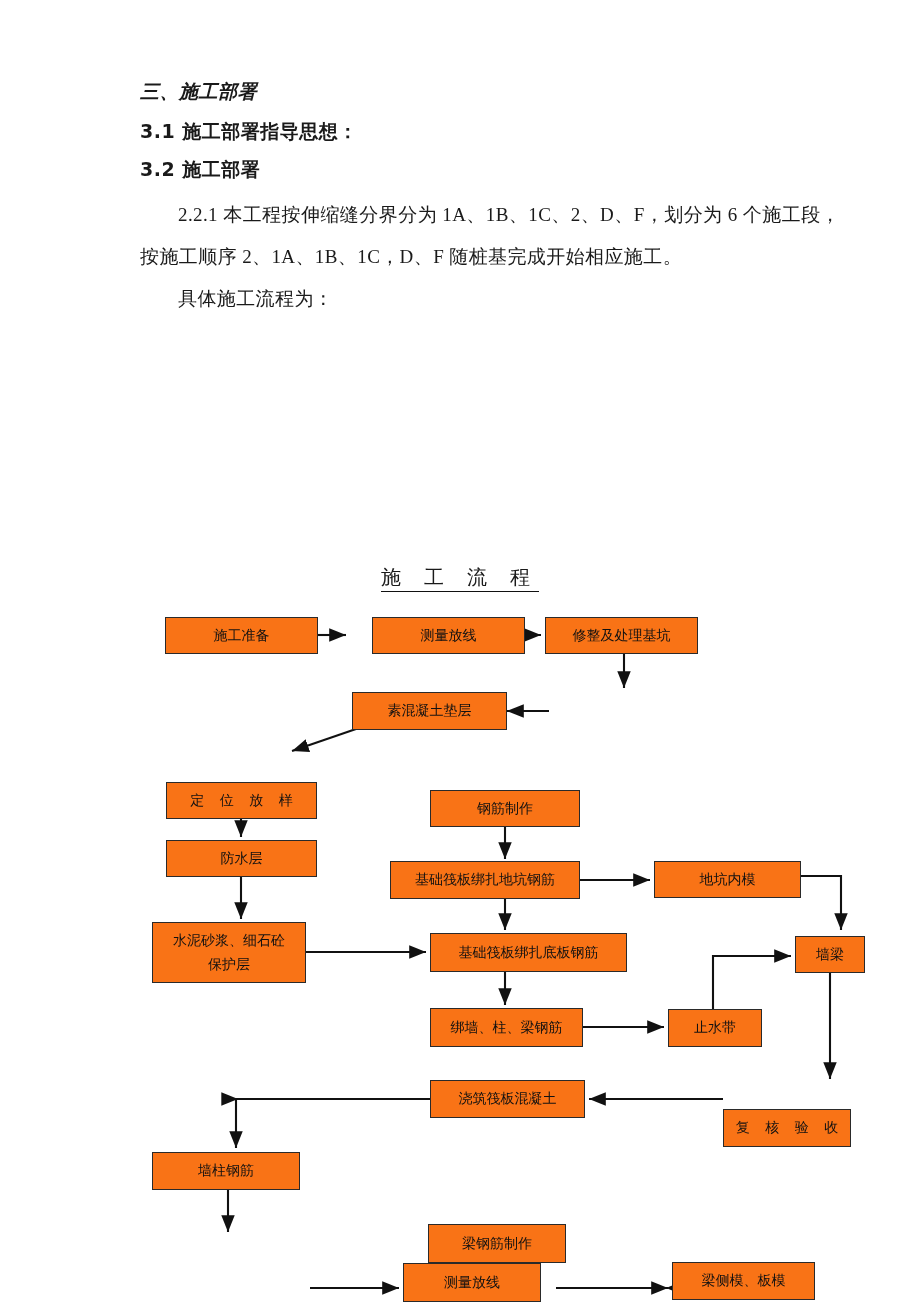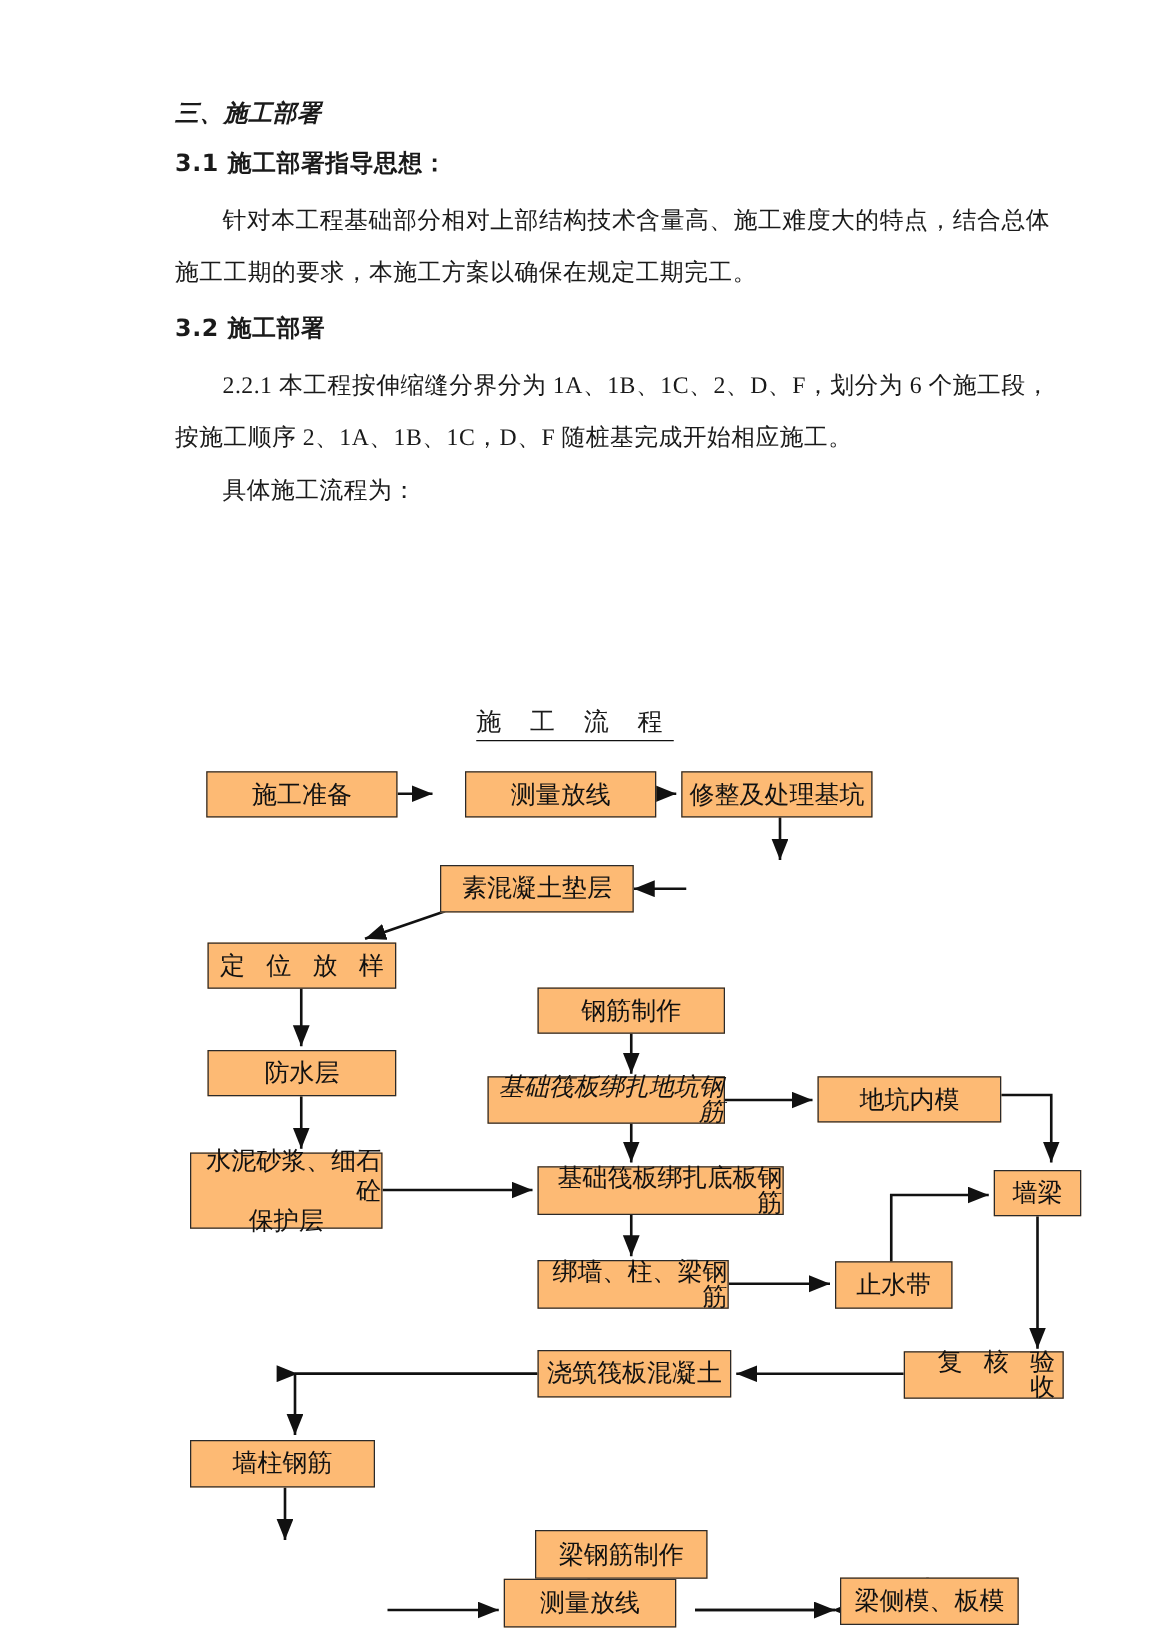--- a/index.html
+++ b/index.html
@@ -37,44 +37,43 @@
   }
   .flow-title span{
     border-bottom:1.6px solid #111;padding-bottom:3px;
   }
 
   
   .chart{position:absolute;left:0;top:0;width:920px;height:1302px;}
   .node{
     position:absolute;
     border:1.5px solid #2a2a2a;
-    background:#fdba74;
+    background:#f97316;
     box-sizing:border-box;
     display:flex;align-items:center;justify-content:center;
-    text-align:right;
-    font-size:20px;
+    text-align:left;
+    font-size:14px;
     line-height:20px;
     color:#111;
     z-index:3;
     font-family:"Liberation Serif","DejaVu Serif",serif;
   }
-  .node.sp{letter-spacing:6px;text-indent:6px;}
+  .node.sp{letter-spacing:6px;text-indent:6px;margin-top:28px;}
   .node.two{line-height:24px;}
 
   svg.wires{position:absolute;left:0;top:0;width:920px;height:1302px;z-index:1;}
 </style>
 </head>
 <body>
 
 <div class="page">
 
   <div class="textblock">
     <p class="h-sec">三、施工部署</p>
     <p class="h-sub">3.1 施工部署指导思想：</p>
-    <p class="para indent">针对本工程基础部分相对上部结构技术含量高、施工难度大的特点，结合总体施工工期的要求，本施工方案以确保在规定工期完工。</p>
     <p class="h-sub" style="margin-top:10px;">3.2 施工部署</p>
     <p class="para indent">2.2.1 本工程按伸缩缝分界分为 1A、1B、1C、2、D、F，划分为 6 个施工段，按施工顺序 2、1A、1B、1C，D、F 随桩基完成开始相应施工。</p>
     <p class="para indent">具体施工流程为：</p>
   </div>
 
   <div class="flow-title">
     <span>施 工 流 程</span>
   </div>
 
   <div class="chart">
@@ -141,21 +140,21 @@
       </g>
     </svg>
 
     <div class="node" style="left:165px;top:617px;width:153px;height:37px;">施工准备</div>
     <div class="node" style="left:350px;top:617px;width:153px;height:37px;margin-left:22px;">测量放线</div>
     <div class="node" style="left:545px;top:617px;width:153px;height:37px;">修整及处理基坑</div>
     <div class="node" style="left:352px;top:692px;width:155px;height:38px;">素混凝土垫层</div>
     <div class="node sp" style="left:166px;top:754px;width:151px;height:37px;">定 位 放 样</div>
     <div class="node" style="left:166px;top:840px;width:151px;height:37px;">防水层</div>
     <div class="node" style="left:430px;top:790px;width:150px;height:37px;">钢筋制作</div>
-    <div class="node" style="left:390px;top:861px;width:190px;height:38px;font-style:italic;">基础筏板绑扎地坑钢筋</div>
+    <div class="node" style="left:390px;top:861px;width:190px;height:38px;">基础筏板绑扎地坑钢筋</div>
     <div class="node" style="left:654px;top:861px;width:147px;height:37px;">地坑内模</div>
 
     <div class="node two" style="left:152px;top:922px;width:154px;height:61px;flex-direction:column;">
       <span>水泥砂浆、细石砼</span>
       <span>保护层</span>
     </div>
 
     <div class="node" style="left:430px;top:933px;width:197px;height:39px;">基础筏板绑扎底板钢筋</div>
     <div class="node" style="left:795px;top:936px;width:70px;height:37px;">墙梁</div>
     <div class="node" style="left:430px;top:1008px;width:153px;height:39px;">绑墙、柱、梁钢筋</div>

